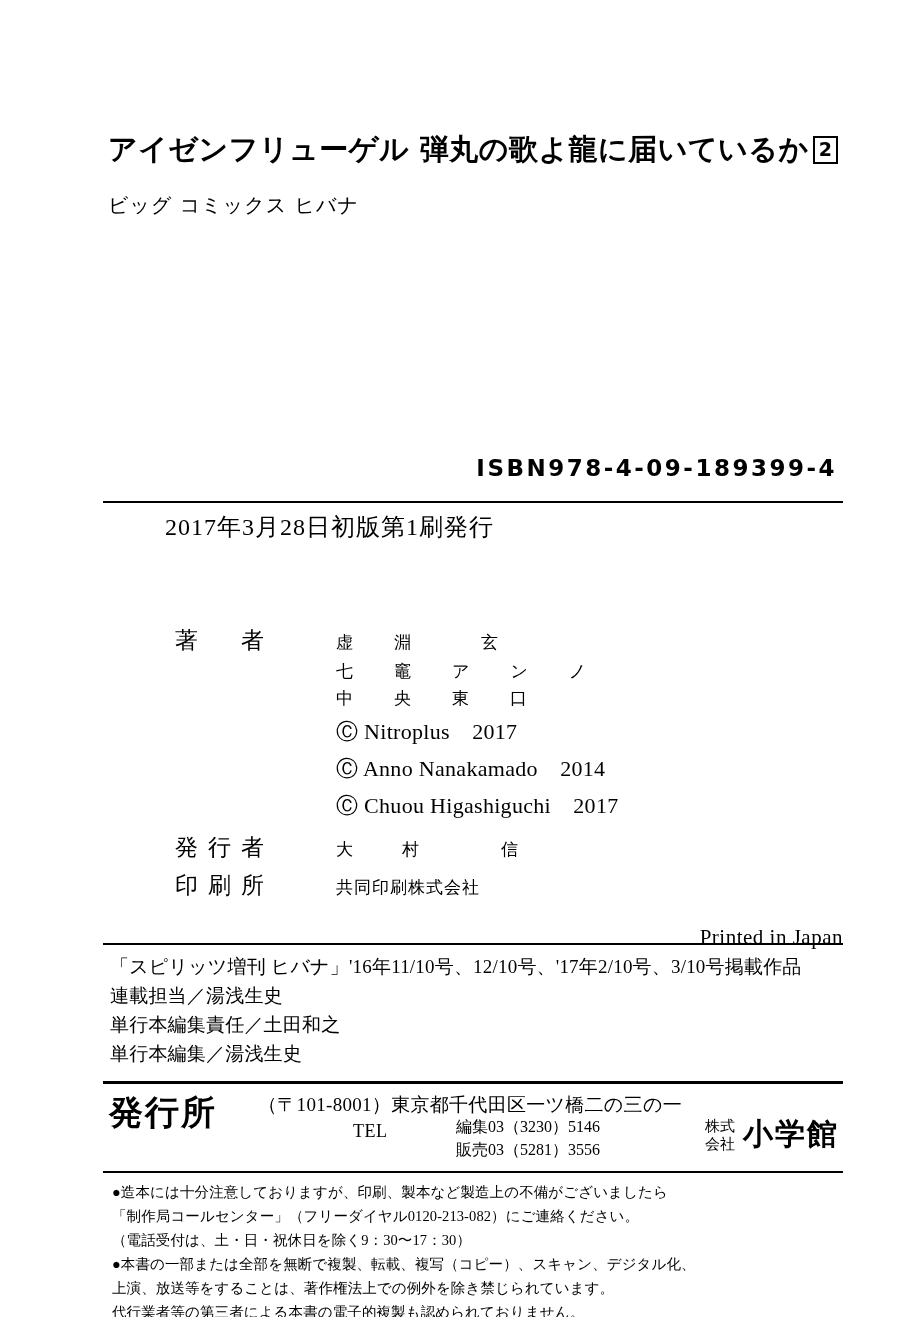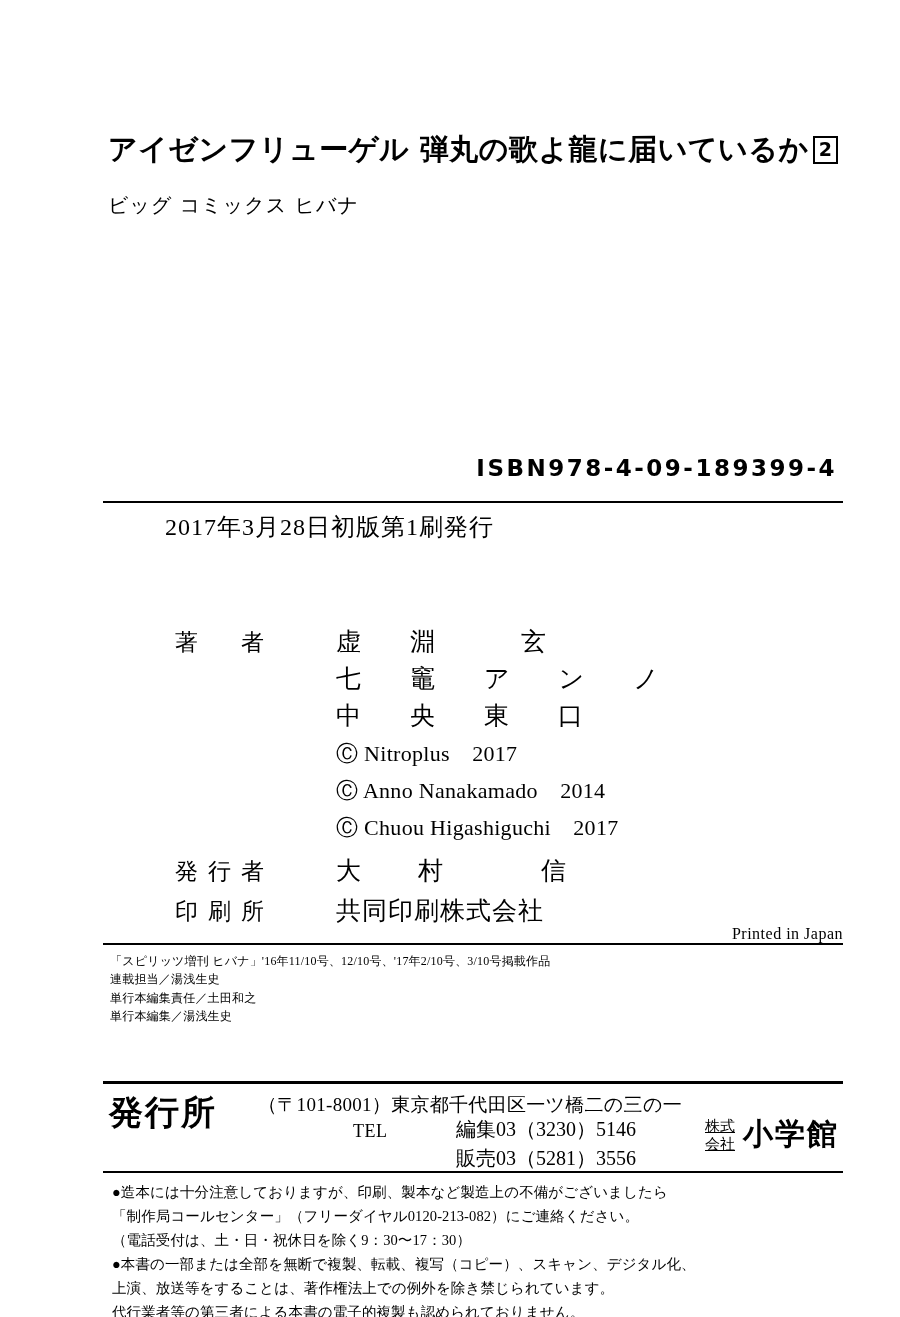--- a/index.html
+++ b/index.html
@@ -98,21 +98,21 @@
     margin-bottom: 4px;
   }
   .credit-label {
     width: 233px;
     text-align: center;
     font-size: 23px;
     letter-spacing: 10px;
     text-indent: 10px;
   }
   .credit-value {
-    font-size: 25px;
+    font-size: 17px;
     letter-spacing: 1px;
   }
   .credit-value.spaced {
     letter-spacing: 12px;
   }
   .credit-value.spaced2 {
     letter-spacing: 16px;
   }
   .copyline {
     font-size: 22px;
@@ -120,30 +120,30 @@
     letter-spacing: 0.3px;
     line-height: 1.68;
   }
   .row-publisher, .row-printer {
     margin-top: 7px;
   }
   .printed-in {
     position: absolute;
     right: 0;
     top: 300px;
-    font-size: 16px;
+    font-size: 21px;
     letter-spacing: 0.5px;
   }
 
   
   .notes {
     position: absolute;
     left: 110px;
     top: 952px;
-    font-size: 12px;
+    font-size: 19px;
     line-height: 1.53;
     letter-spacing: 0.2px;
   }
 
   
   .pub-block {
     position: absolute;
     left: 103px;
     top: 1088px;
     width: 740px;
@@ -169,36 +169,35 @@
     position: absolute;
     left: 250px;
     top: 33px;
     font-size: 18px;
     letter-spacing: 0.5px;
   }
   .pub-phones {
     position: absolute;
     left: 353px;
     top: 27px;
-    font-size: 20px;
+    font-size: 16px;
     line-height: 1.45;
   }
   .pub-company {
     position: absolute;
     right: 4px;
     top: 26px;
     display: flex;
     align-items: center;
     gap: 8px;
   }
   .pub-company .kabu {
     font-size: 15px;
     line-height: 1.2;
     text-align: center;
-    text-decoration: underline;
   }
   .pub-company .name {
     font-size: 30px;
     font-weight: bold;
     letter-spacing: 2px;
   }
 
   
   .legal {
     position: absolute;

